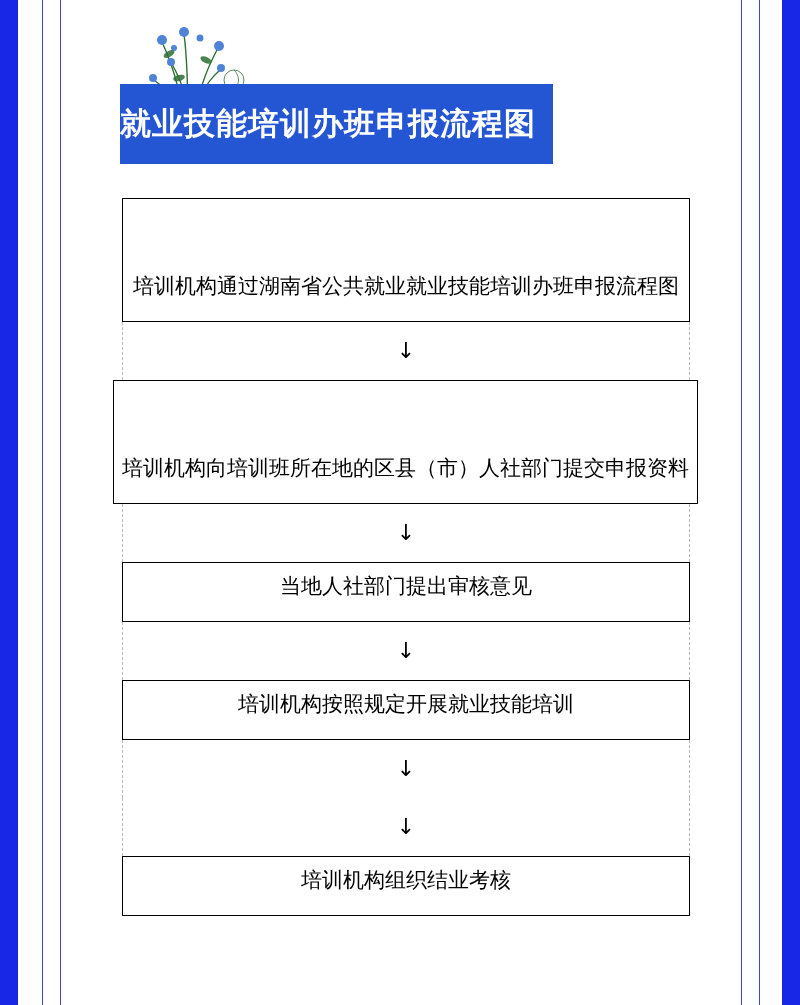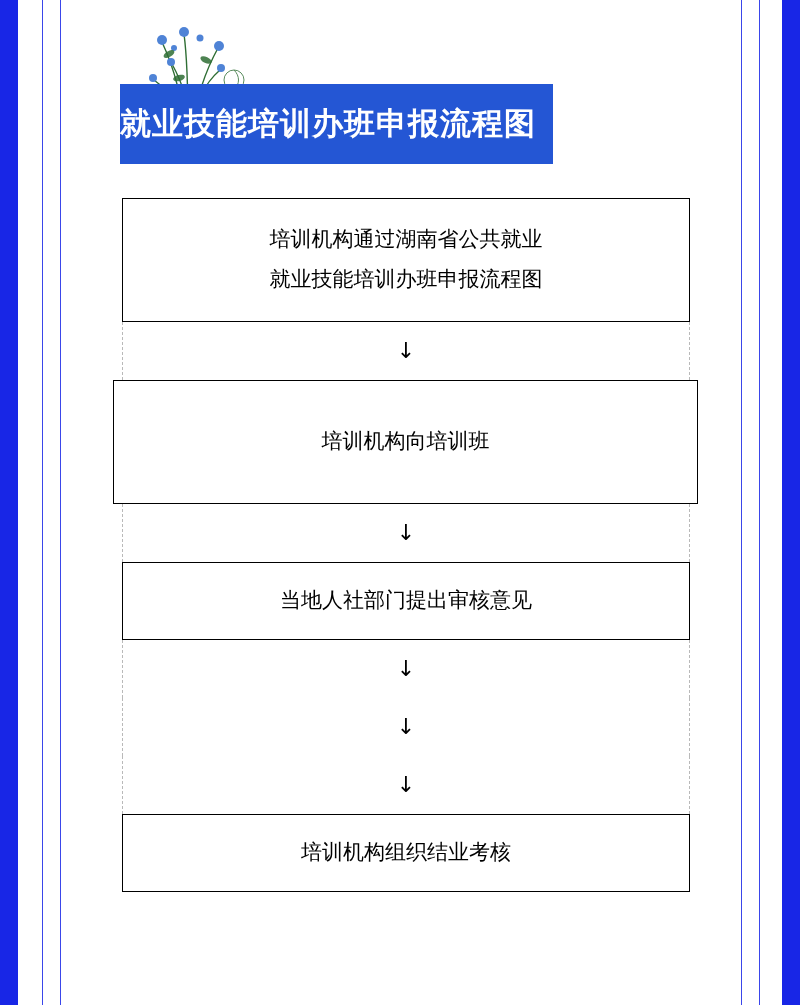--- a/index.html
+++ b/index.html
@@ -76,34 +76,33 @@
     position: absolute;
     left: 122px;
     top: 198px;
     width: 568px;
   }
   .node {
     box-sizing: border-box;
     border: 1px solid #000000;
     background: #ffffff;
     display: flex;
-    flex-direction: column;
-    align-items: center;
+    align-items: flex-end;
     justify-content: center;
     padding: 14px 10px;
   }
   .node .line {
     font-size: 21px;
     color: #000000;
     line-height: 1.9;
     white-space: nowrap;
     font-family: "Liberation Serif", "DejaVu Serif", serif;
   }
   .node.two-line { height: 124px; }
-  .node.one-line { height: 78px; }
+  .node.one-line { height: 60px; }
   .node.wide-2 { width: 585px; margin-left: -9px; }
 
   .connector {
     height: 58px;
     display: flex;
     align-items: center;
     justify-content: center;
     position: relative;
   }
   .connector .arrow {
@@ -188,38 +187,42 @@
     </div>
 
     <div class="connector">
       <div class="rail left"></div>
       <div class="rail right"></div>
       <div class="arrow">↓</div>
     </div>
 
     <div class="node two-line wide-2">
       <div class="line">培训机构向培训班</div>
+      <div class="line">所在地的区县（市）人社部门提交申报资料</div>
     </div>
 
     <div class="connector">
       <div class="rail left"></div>
       <div class="rail right"></div>
       <div class="arrow">↓</div>
     </div>
 
     <div class="node one-line">
       <div class="line">当地人社部门提出审核意见</div>
     </div>
 
     <div class="connector">
       <div class="rail left"></div>
       <div class="rail right"></div>
       <div class="arrow">↓</div>
     </div>
 
+    <div class="node one-line">
+      <div class="line">培训机构按照规定开展就业技能培训</div>
+    </div>
 
     <div class="connector">
       <div class="rail left"></div>
       <div class="rail right"></div>
       <div class="arrow">↓</div>
     </div>
 
 
     <div class="connector">
       <div class="rail left"></div>

